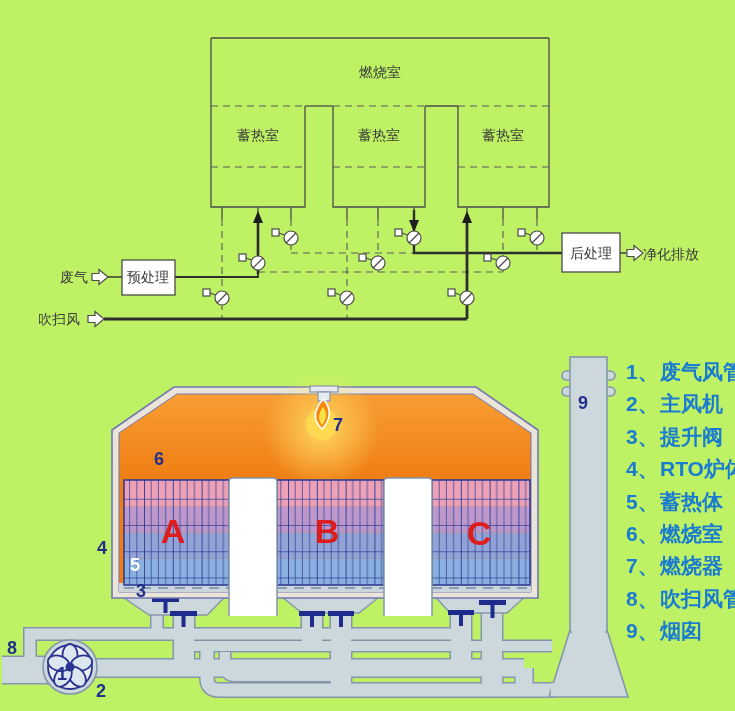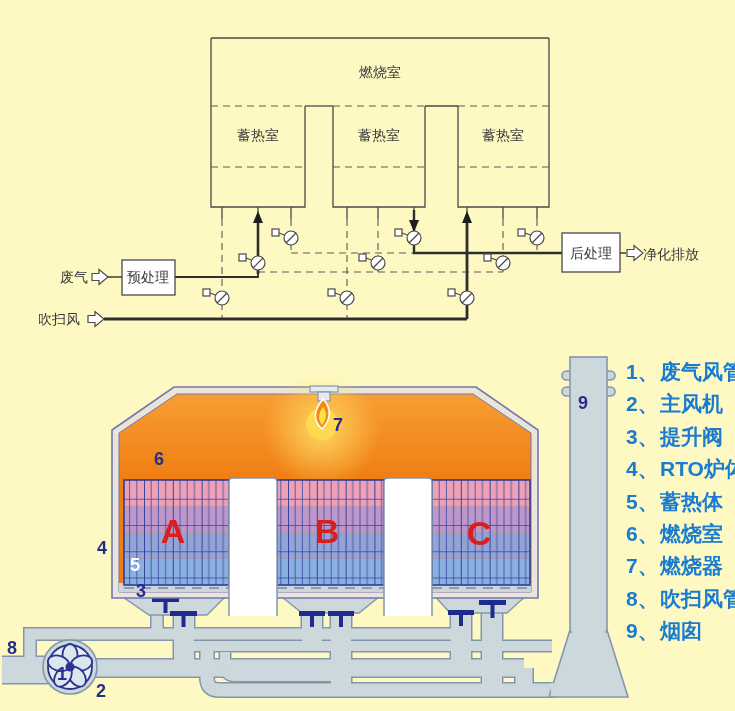--- a/index.html
+++ b/index.html
@@ -1,16 +1,16 @@
 <!DOCTYPE html>
 <html><head>
 <meta charset="utf-8">
 <style>
   html,body{margin:0;padding:0;background:#fff;}
-  #canvas{position:relative;width:735px;height:711px;background:#fef9c3;overflow:hidden;
+  #canvas{position:relative;width:735px;height:711px;background:#bef264;overflow:hidden;
           font-family:"Liberation Sans",sans-serif;}
   #canvas svg{position:absolute;left:0;top:0;}
   .schemtext{font-size:14px;fill:#3a3a3a;font-family:"Liberation Serif","DejaVu Serif",serif;}
   .callout{font-size:18px;font-weight:bold;fill:#242e8c;font-family:"Liberation Sans",sans-serif;}
   .legend{position:absolute;left:626px;top:356px;color:#1a7cd0;font-size:21px;font-weight:600;
           line-height:32.4px;white-space:nowrap;}
   .legend .row{display:flex;}
   .legend .num{width:34px;}
 </style>
 </head>

